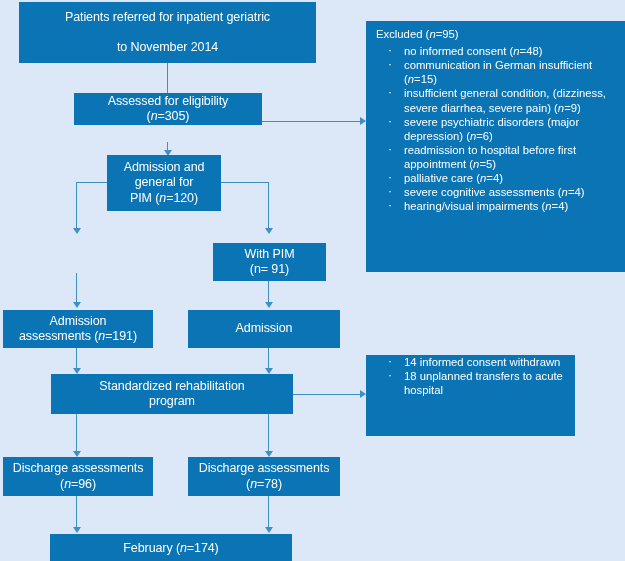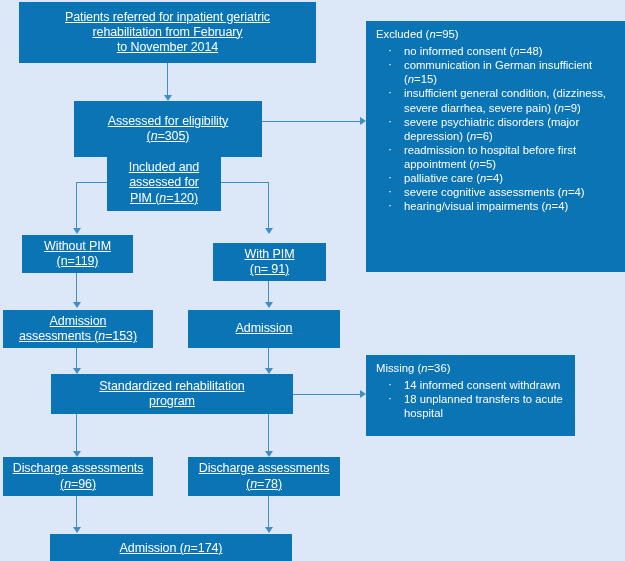--- a/index.html
+++ b/index.html
@@ -23,21 +23,20 @@
     position: absolute;
     background: #0a74b4;
     color: #ffffff;
     box-sizing: border-box;
     display: flex;
     align-items: center;
     justify-content: center;
     text-align: center;
     line-height: 1.22;
     letter-spacing: -0.1px;
-    text-decoration: underline;
   }
   .box .inner {
     width: 100%;
     padding: 0 4px;
     box-sizing: border-box;
   }
   .panel {
     position: absolute;
     background: #0a74b4;
     color: #ffffff;
@@ -139,58 +138,52 @@
 
   <div class="vline" style="left:76px; top:496px; height:31px;"></div>
   <div class="arrow-down" style="left:72.5px; top:527px;"></div>
 
   <div class="vline" style="left:268px; top:496px; height:31px;"></div>
   <div class="arrow-down" style="left:264.5px; top:527px;"></div>
 
   <div class="box" style="left:19px; top:2px; width:297px; height:61px; font-size:12.5px;">
     <div class="inner">
       <span>Patients referred for inpatient geriatric</span><br>
-      <span>rehabilitation from February</span><br>
+      <br>
       <span>to November 2014</span>
     </div>
   </div>
 
-  <div class="box" style="left:74px; top:101px; width:188px; height:56px; font-size:12.5px;">
+  <div class="box" style="left:74px; top:93px; width:188px; height:32px; font-size:12.5px;">
     <div class="inner">
       <span>Assessed for eligibility</span><br>
       <span><span>(</span><em class="n">n</em><span>=305)</span></span>
     </div>
   </div>
 
   <div class="box" style="left:107px; top:155px; width:114px; height:56px; font-size:12.5px;">
     <div class="inner">
-      <span>Included and</span><br>
-      <span>assessed for</span><br>
+      <span>Admission and</span><br>
+      <span>general for</span><br>
       <span><span>PIM (</span><em class="n">n</em><span>=120)</span></span>
     </div>
   </div>
 
-  <div class="box" style="left:22px; top:235px; width:111px; height:38px; font-size:12.5px;">
-    <div class="inner">
-      <span>Without PIM</span><br>
-      <span>(n=119)</span>
-    </div>
-  </div>
 
   <div class="box" style="left:213px; top:235px; width:113px; height:38px; font-size:12.5px;margin-top:8px;">
     <div class="inner">
       <span>With PIM</span><br>
       <span>(n= 91)</span>
     </div>
   </div>
 
   <div class="box" style="left:3px; top:310px; width:150px; height:38px; font-size:12.5px;">
     <div class="inner">
       <span>Admission</span><br>
-      <span><span>assessments (</span><em class="n">n</em><span>=153)</span></span>
+      <span><span>assessments (</span><em class="n">n</em><span>=191)</span></span>
     </div>
   </div>
 
   <div class="box" style="left:188px; top:310px; width:152px; height:38px; font-size:12.5px;">
     <div class="inner">
       <span>Admission</span><br>
     </div>
   </div>
 
   <div class="box" style="left:51px; top:374px; width:242px; height:40px; font-size:12.5px;justify-content:center;">
@@ -209,43 +202,40 @@
 
   <div class="box" style="left:188px; top:457px; width:152px; height:39px; font-size:12.5px;">
     <div class="inner">
       <span>Discharge assessments</span><br>
       <span><span>(</span><em class="n">n</em><span>=78)</span></span>
     </div>
   </div>
 
   <div class="box" style="left:50px; top:534px; width:242px; height:30px; font-size:12.5px;">
     <div class="inner">
-      <span><span>Admission (</span><em class="n">n</em><span>=174)</span></span>
+      <span><span>February (</span><em class="n">n</em><span>=174)</span></span>
     </div>
   </div>
 
   <div class="panel" style="left:366px; top:21px; width:262px; height:251px; font-size:11.3px;">
     <div class="head">
       <span>Excluded (</span><em class="n">n</em><span>=95)</span>
     </div>
     <ul>
       <li><span class="bul">·</span><span>no informed consent (</span><em class="n">n</em><span>=48)</span></li>
       <li><span class="bul">·</span><span>communication in German insufficient (</span><em class="n">n</em><span>=15)</span></li>
       <li><span class="bul">·</span><span>insufficient general condition, (dizziness, severe diarrhea, severe pain) (</span><em class="n">n</em><span>=9)</span></li>
       <li><span class="bul">·</span><span>severe psychiatric disorders (major depression) (</span><em class="n">n</em><span>=6)</span></li>
       <li><span class="bul">·</span><span>readmission to hospital before first appointment (</span><em class="n">n</em><span>=5)</span></li>
       <li><span class="bul">·</span><span>palliative care (</span><em class="n">n</em><span>=4)</span></li>
       <li><span class="bul">·</span><span>severe cognitive assessments (</span><em class="n">n</em><span>=4)</span></li>
       <li><span class="bul">·</span><span>hearing/visual impairments (</span><em class="n">n</em><span>=4)</span></li>
     </ul>
   </div>
 
   <div class="panel" style="left:366px; top:355px; width:209px; height:81px; font-size:11.3px;">
-    <div class="head">
-      <span>Missing (</span><em class="n">n</em><span>=36)</span>
-    </div>
     <ul>
       <li><span class="bul">·</span><span>14 informed consent withdrawn</span></li>
       <li><span class="bul">·</span><span>18 unplanned transfers to acute hospital</span></li>
     </ul>
   </div>
 
 </div>
 
 </body></html>

